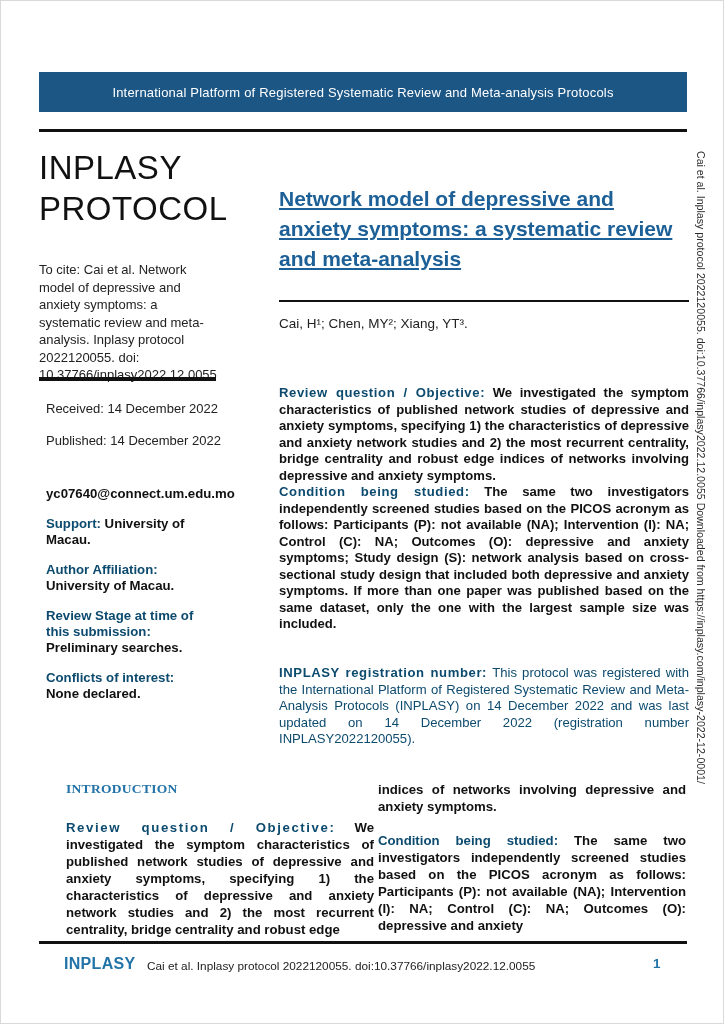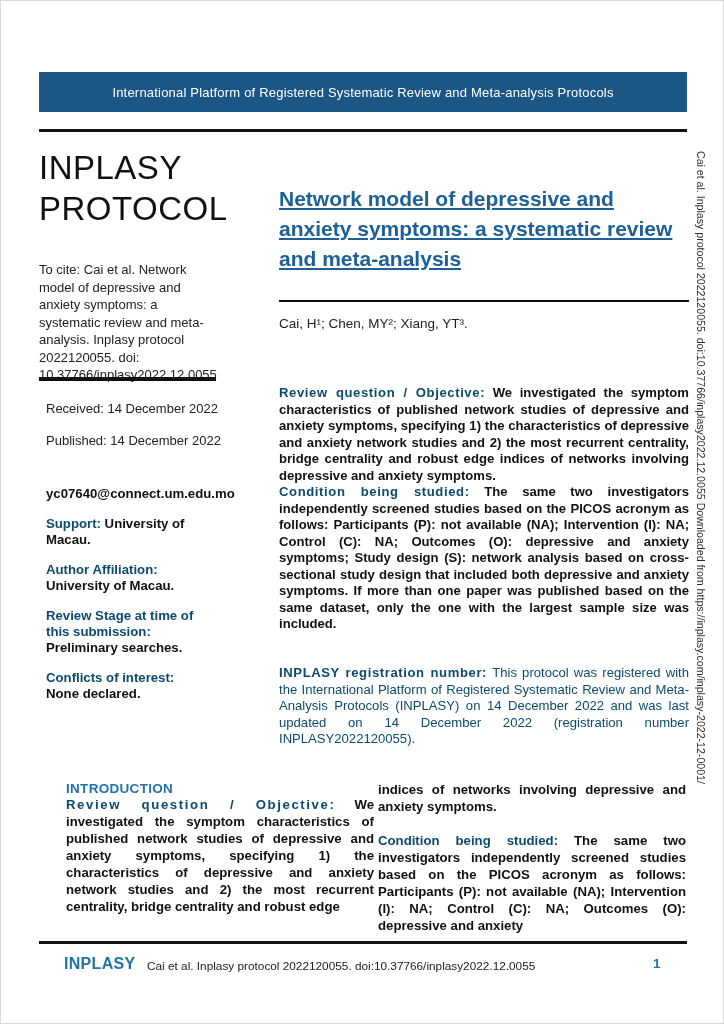--- a/index.html
+++ b/index.html
@@ -64,21 +64,21 @@
   .abstract .lbl, .registration .lbl { letter-spacing: 0.6px; }
   .registration {
     position: absolute; left: 278px; top: 664px; width: 410px;
     font-size: 13.1px; font-weight: bold; line-height: 16.5px;
     text-align: justify; color: #111;
   }
   .registration p span:last-child { font-weight: normal; color: #0c4a6e; }
 
   .intro-col1 { position: absolute; left: 65px; top: 780px; width: 308px; }
   .intro-col2 { position: absolute; left: 377px; top: 780px; width: 308px; }
-  .intro-heading { color: #2273a8; font-size: 13.5px; font-weight: bold; letter-spacing: 0.3px; }
+  .intro-heading { color: #2273a8; font-size: 13.5px; font-weight: bold; margin-bottom: 22px; letter-spacing: 0.3px; font-family: Liberation Serif, serif; }
   .intro-col1 p, .intro-col2 p {
     font-size: 13.2px; font-weight: bold; line-height: 17px;
     text-align: justify; color: #111;
   }
   .intro-col2 .cond { margin-top: 17px; }
   .spaced { letter-spacing: 1.6px; }
 
   .footer-brand { position: absolute; left: 63px; top: 954px; color: #2273a8; font-size: 16px; font-weight: bold; letter-spacing: 0.3px; }
   .footer-citation { position: absolute; left: 146px; top: 958px; font-size: 11.8px; color: #222; }
   .footer-page { position: absolute; left: 652px; top: 955px; color: #2273a8; font-size: 13.5px; font-weight: bold; }

